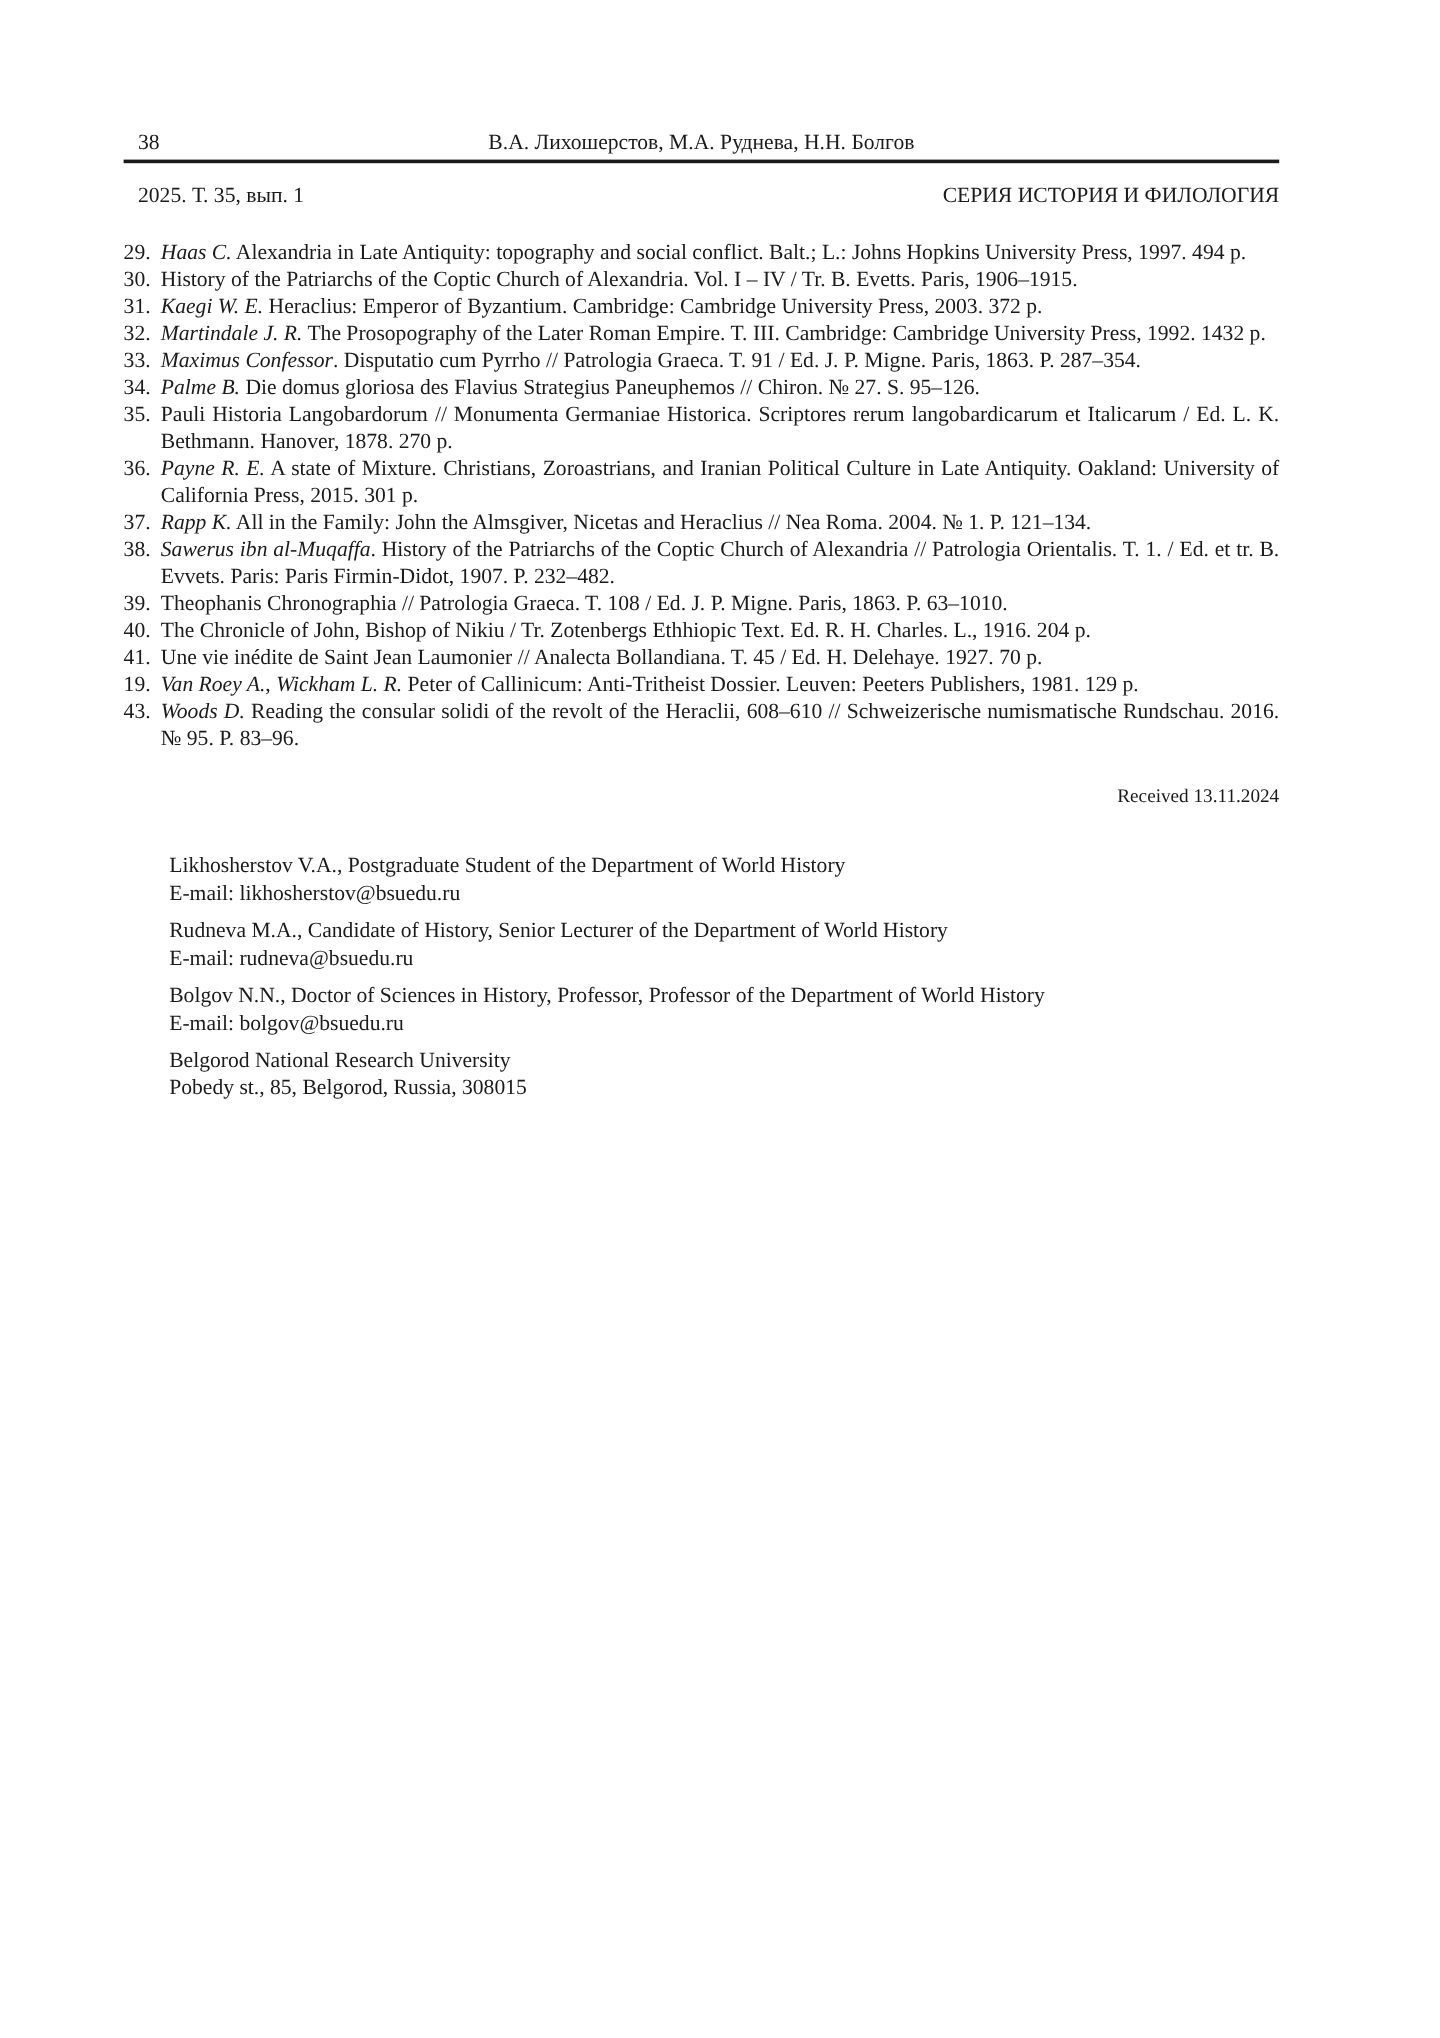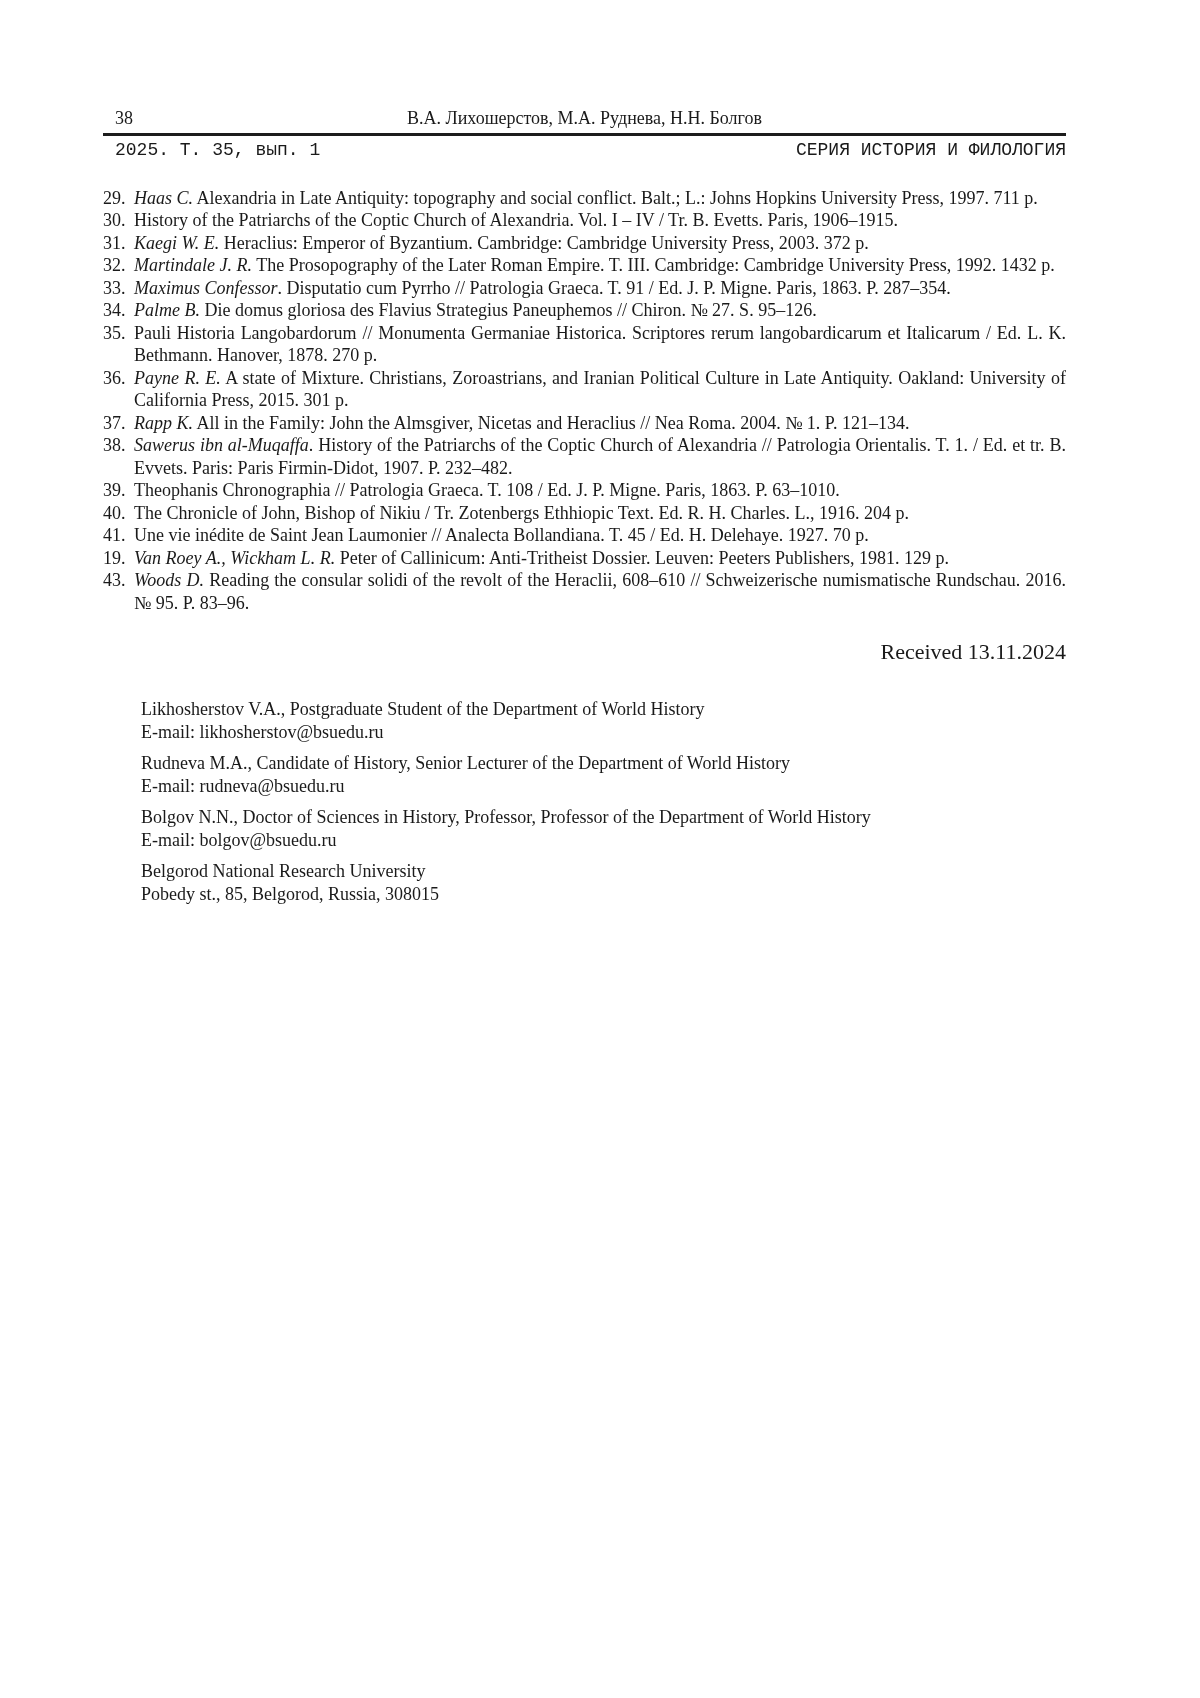--- a/index.html
+++ b/index.html
@@ -39,23 +39,22 @@
   .rule {
     height: 2.5px;
     background: #1c1c1c;
     margin-top: 3px;
   }
   .issue-row {
     display: flex;
     justify-content: space-between;
     font-size: 18px;
     line-height: 22px;
-    margin-top: 3px;
+    margin-top: 15px;
     padding-left: 12px;
-    font-family: Liberation Mono, monospace;
   }
   
   .refs {
     margin-top: 26px;
     font-size: 18px;
     line-height: 22.5px;
     text-align: justify;
   }
   .ref {
     margin: 0;
@@ -69,21 +68,21 @@
     display: inline-block;
     width: 31px;
     text-indent: 0;
   }
   .refs i {
     font-style: italic;
   }
   
   .received {
     margin: 27px 0 0 0;
-    font-size: 22px;
+    font-size: 16px;
     line-height: 22.5px;
     text-align: right;
   }
   
   .authors {
     margin-top: 34px;
     margin-left: 38px;
     font-size: 18px;
     line-height: 23px;
   }
@@ -106,21 +105,21 @@
     </div>
     <div class="rule"></div>
     <div class="issue-row">
       <span>2025. Т. 35, вып. 1</span>
       <span>СЕРИЯ ИСТОРИЯ И ФИЛОЛОГИЯ</span>
     </div>
   </header>
 
   <main class="refs">
 
-    <p class="ref"><span class="num">29.</span><i>Haas C.</i><span> Alexandria in Late Antiquity: topography and social conflict. Balt.; L.: Johns Hopkins University Press, 1997. 711 p.</span></p>
+    <p class="ref"><span class="num">29.</span><i>Haas C.</i><span> Alexandria in Late Antiquity: topography and social conflict. Balt.; L.: Johns Hopkins University Press, 1997. 494 p.</span></p>
     <p class="ref"><span class="num">30.</span><i></i><span>History of the Patriarchs of the Coptic Church of Alexandria. Vol. I – IV / Tr. B. Evetts. Paris, 1906–1915.</span></p>
     <p class="ref"><span class="num">31.</span><i>Kaegi W. E.</i><span> Heraclius: Emperor of Byzantium. Cambridge: Cambridge University Press, 2003. 372 p.</span></p>
     <p class="ref"><span class="num">32.</span><i>Martindale J. R.</i><span> The Prosopography of the Later Roman Empire. T. III. Cambridge: Cambridge University Press, 1992. 1432 p.</span></p>
     <p class="ref"><span class="num">33.</span><i>Maximus Confessor</i><span>. Disputatio cum Pyrrho // Patrologia Graeca. T. 91 / Ed. J. P. Migne. Paris, 1863. P. 287–354.</span></p>
     <p class="ref"><span class="num">34.</span><i>Palme B.</i><span> Die domus gloriosa des Flavius Strategius Paneuphemos // Chiron. № 27. S. 95–126.</span></p>
     <p class="ref"><span class="num">35.</span><i></i><span>Pauli Historia Langobardorum // Monumenta Germaniae Historica. Scriptores rerum langobardicarum et Italicarum / Ed. L. K. Bethmann. Hanover, 1878. 270 p.</span></p>
     <p class="ref"><span class="num">36.</span><i>Payne R. E.</i><span> A state of Mixture. Christians, Zoroastrians, and Iranian Political Culture in Late Antiquity. Oakland: University of California Press, 2015. 301 p.</span></p>
     <p class="ref"><span class="num">37.</span><i>Rapp K.</i><span> All in the Family: John the Almsgiver, Nicetas and Heraclius // Nea Roma. 2004. № 1. P. 121–134.</span></p>
     <p class="ref"><span class="num">38.</span><i>Sawerus ibn al-Muqaffa</i><span>. History of the Patriarchs of the Coptic Church of Alexandria // Patrologia Orientalis. T. 1. / Ed. et tr. B. Evvets. Paris: Paris Firmin-Didot, 1907. P. 232–482.</span></p>
     <p class="ref"><span class="num">39.</span><i></i><span>Theophanis Chronographia // Patrologia Graeca. T. 108 / Ed. J. P. Migne. Paris, 1863. P. 63–1010.</span></p>

